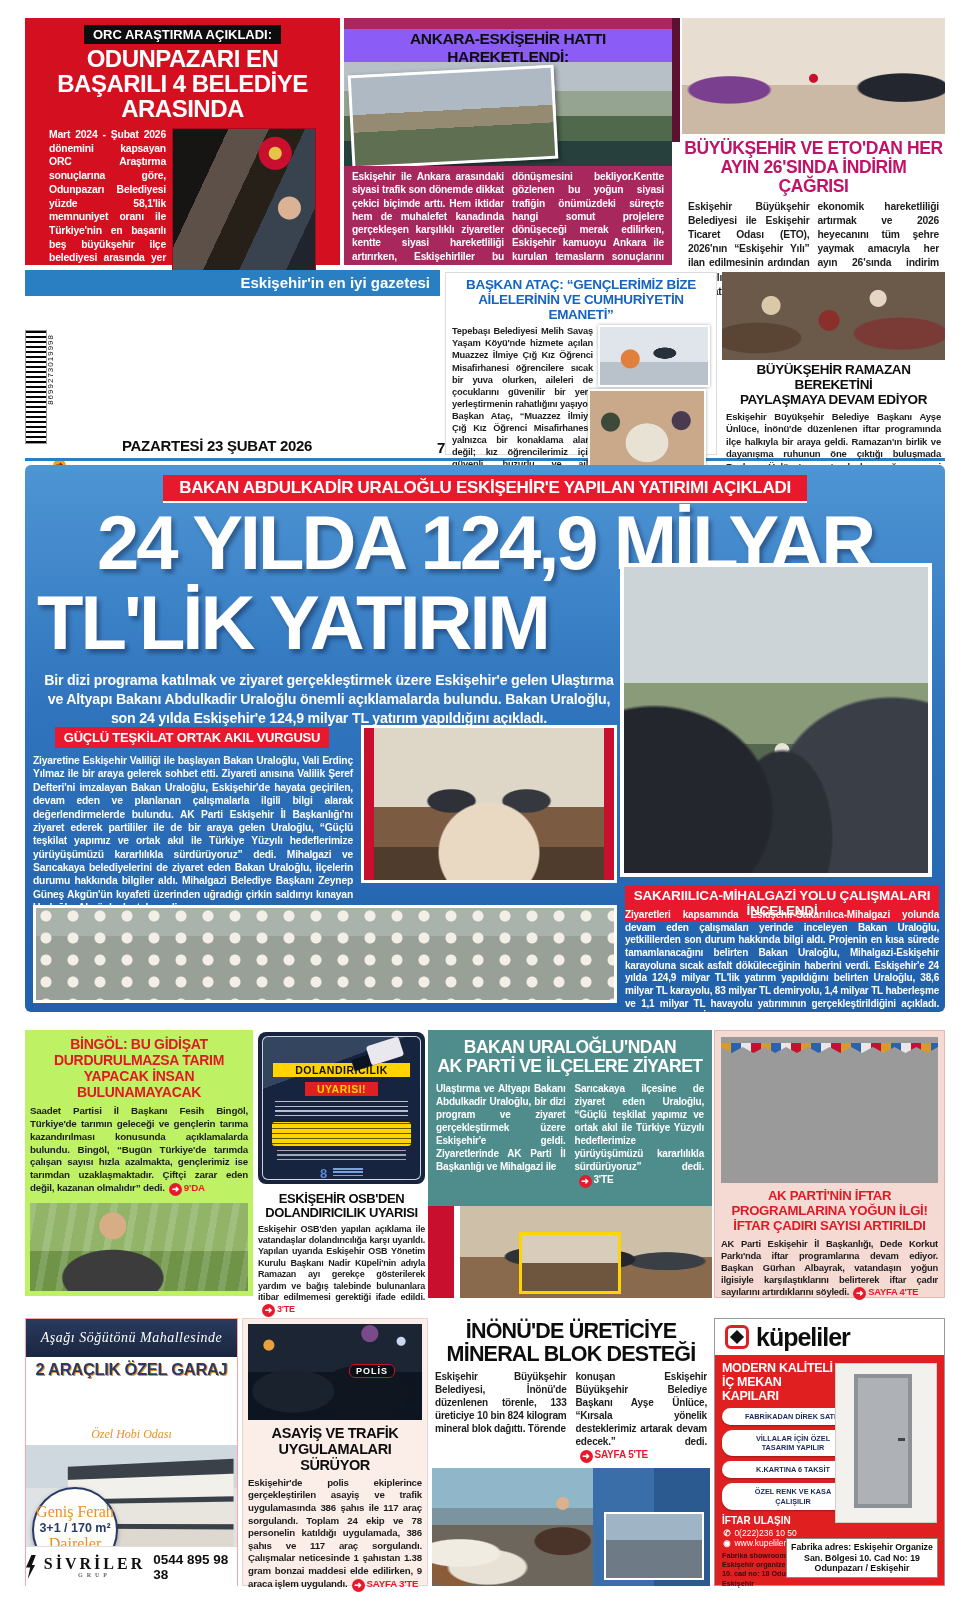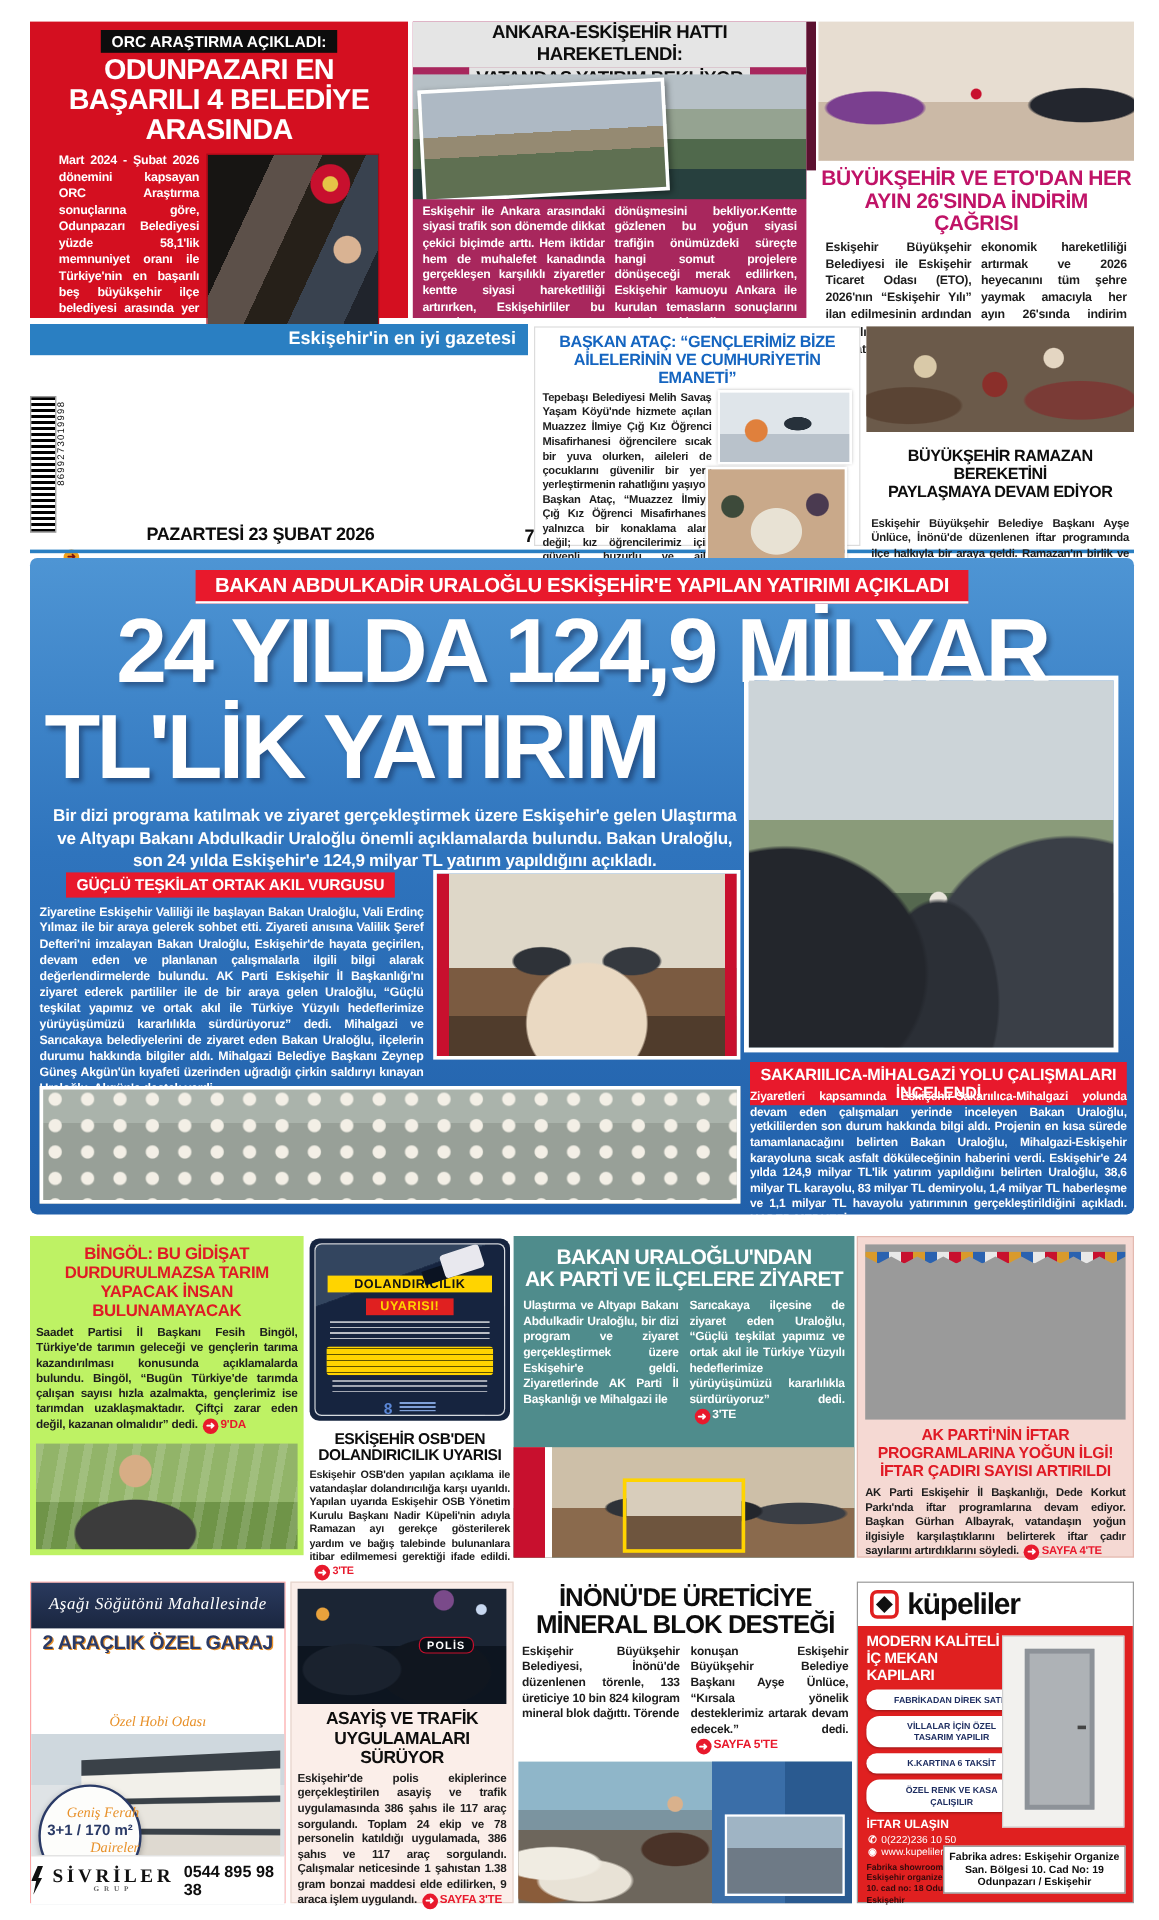--- a/index.html
+++ b/index.html
@@ -25,21 +25,21 @@
   .s-odun .bt{color:#fff;font-size:10.4px;line-height:1.32;flex:1;}
   .ph-odun{width:142px;height:152px;flex:none;border:1px solid #a30b18;
      background:
        radial-gradient(circle at 72% 16%,#e5c447 0 6px,transparent 7px),
        radial-gradient(circle at 72% 16%,#c8102e 0 16px,transparent 17px),
        radial-gradient(circle at 82% 52%,#d9b393 0 11px,transparent 12px),
        linear-gradient(115deg,#171513 0 26%,#5c5049 26% 45%,#262019 45% 62%,#39424f 62% 84%,#20242c 84%);}
 
   .s-ankara{left:344px;top:18px;width:328px;height:247px;background:#a8275d;box-sizing:border-box;overflow:hidden;}
   .s-ankara .t1,.s-ankara .t2{text-align:center;}
-  .s-ankara .t1 span,.s-ankara .t2 span{display:inline-block;background:#e5e5e5;color:#0d0d0d;font-weight:800;font-size:15.5px;padding:1px 6px;letter-spacing:-0.4px;}
+  .s-ankara .t1 span,.s-ankara .t2 span{display:inline-block;background:#8b5cf6;color:#0d0d0d;font-weight:800;font-size:15.5px;padding:1px 6px;letter-spacing:-0.4px;margin-top:11px;}
   .ph-ankara{position:absolute;left:0;top:44px;width:328px;height:104px;
      background:linear-gradient(180deg,#b6c0c6 0 28%,#95a391 28% 52%,#50694c 52% 76%,#27403e 76%);}
   .ph-ankara .inset{position:absolute;left:6px;top:8px;width:200px;height:88px;border:3px solid #fff;
      transform:rotate(-3deg);box-shadow:2px 2px 5px rgba(0,0,0,.4);
      background:linear-gradient(180deg,#aeb9c4 0 42%,#958a72 42% 62%,#5f7052 62%);}
   .s-ankara .cols{position:absolute;left:8px;top:152px;width:312px;display:flex;gap:8px;}
   .s-ankara .bt{color:#fff;font-size:10.2px;line-height:1.3;flex:1;}
 
   .divider-maroon{left:672px;top:18px;width:8px;height:124px;background:#5c1130;}
 
@@ -86,21 +86,21 @@
 
   .s-ramazan{left:722px;top:272px;width:223px;height:183px;background:#fff;box-sizing:border-box;}
   .ph-ramazan{width:223px;height:88px;
      background:
        radial-gradient(circle at 22% 38%,#d9c9a8 0 9px,transparent 10px),
        radial-gradient(circle at 70% 30%,#e4d6c2 0 8px,transparent 9px),
        radial-gradient(ellipse at 16% 75%,#5a4434 0 16%,transparent 17%),
        radial-gradient(ellipse at 80% 70%,#7a3b36 0 18%,transparent 19%),
        radial-gradient(circle at 48% 55%,#8a2f2a 0 10px,transparent 11px),
        linear-gradient(180deg,#6b5a4a 0 100%);}
-  .s-ramazan h2{color:#0d0d0d;font-weight:800;font-size:13.5px;line-height:1.1;text-align:center;letter-spacing:-0.4px;margin:13px 0;}
+  .s-ramazan h2{color:#0d0d0d;font-weight:800;font-size:13.5px;line-height:1.1;text-align:center;letter-spacing:-0.4px;margin:3px 0;}
   .s-ramazan .bt{color:#1d1d1d;font-size:9.5px;line-height:1.32;padding:0 4px;}
 
   
   .main{left:25px;top:465px;width:920px;height:547px;border-radius:6px;
      background:linear-gradient(180deg,#4e95d4 0,#2f74bd 45%,#2160aa 100%);}
   .main .kick{position:absolute;left:0;top:10px;width:100%;text-align:center;}
   .main .kick span{display:inline-block;background:#e8192c;color:#fff;font-weight:800;font-size:17px;
      padding:3px 16px;border-bottom:2px solid #fff;letter-spacing:-0.3px;}
   .h1a{position:absolute;left:0;top:40px;width:100%;text-align:center;color:#fff;font-weight:800;
      font-size:76px;line-height:1;letter-spacing:-3px;text-shadow:3px 4px 4px rgba(0,0,30,.35);}
@@ -208,21 +208,21 @@
   .gar-ph{position:relative;margin-top:3px;height:142px;
      background:
        radial-gradient(circle at 56% 88%,#e8912a 0 8px,transparent 9px),
        linear-gradient(180deg,#cfd8de 0 30%,#dfe3e6 30%);}
   .gar-ph .bldg{position:absolute;left:34px;top:18px;width:170px;height:118px;
      background:
        linear-gradient(180deg,#3a4148 0 12%,#f2f0ea 12% 30%,#3a4148 30% 34%,#e8e5de 34% 52%,#3a4148 52% 56%,#ded9d0 56% 74%,#3a4148 74% 78%,#d2ccc2 78%);
      transform:perspective(300px) rotateY(-14deg);}
   .gar-badge{position:absolute;left:6px;top:42px;width:86px;height:86px;border-radius:50%;background:#fdfdfb;
      border:2px solid #2a3a66;box-shadow:0 2px 5px rgba(0,0,0,.3);text-align:center;padding-top:14px;box-sizing:border-box;}
-  .gar-badge .a{color:#e8912a;font-family:"Liberation Serif",serif;font-style:italic;font-size:12px;text-align:right;}
+  .gar-badge .a{color:#e8912a;font-family:"Liberation Serif",serif;font-size:16px;}
   .gar-badge .b{color:#2a3a66;font-weight:800;font-size:12.5px;}
   .gar-foot{position:absolute;left:0;bottom:0;width:100%;height:40px;background:#fff;border-top:1px solid #ddd;
      display:flex;align-items:center;justify-content:center;gap:8px;}
   .bolt{width:11px;height:24px;background:#111;clip-path:polygon(55% 0,100% 0,60% 42%,92% 42%,18% 100%,42% 52%,0 52%);}
   .gar-brand{font-family:"Liberation Serif",serif;font-weight:600;font-size:16px;letter-spacing:3px;color:#111;line-height:1;}
   .gar-brand small{display:block;font-size:6px;letter-spacing:4px;color:#666;text-align:center;}
   .gar-phone{font-weight:800;font-size:13.5px;color:#0d0d0d;}
 
   .s-asayis{left:242px;top:1318px;width:186px;height:268px;background:#fbeee9;border:1px solid #e7d4cc;box-sizing:border-box;padding:5px;}
   .ph-polis{width:100%;height:96px;position:relative;

